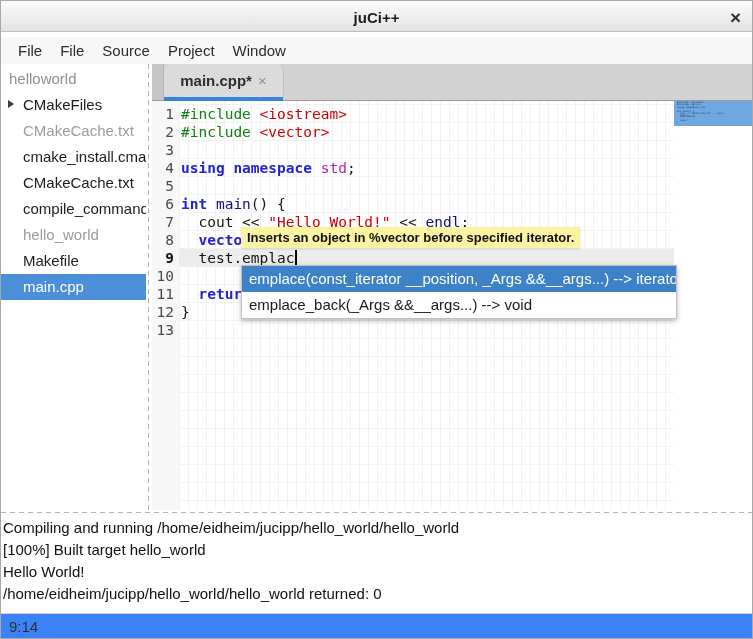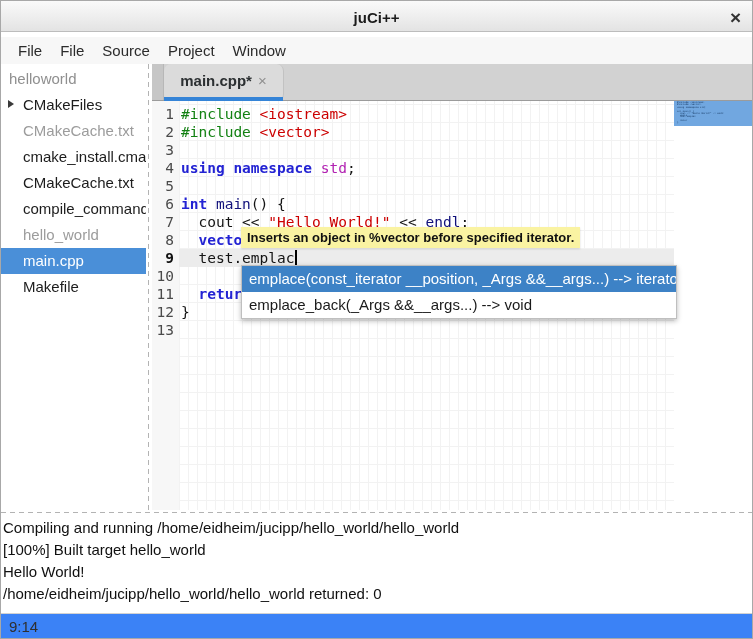--- a/index.html
+++ b/index.html
@@ -125,22 +125,22 @@
   <div class="main">
 
     <div class="sidebar">
       <div class="sb-row sb-header">helloworld</div>
     <div class="sb-row"><span class="tri"></span><span>CMakeFiles</span></div>
         <div class="sb-row muted"><span>CMakeCache.txt</span></div>
         <div class="sb-row"><span>cmake_install.cmake</span></div>
         <div class="sb-row"><span>CMakeCache.txt</span></div>
         <div class="sb-row"><span>compile_commands.</span></div>
         <div class="sb-row muted"><span>hello_world</span></div>
+        <div class="sb-row"><span>Makefile</span></div>
         <div class="sb-row selected"><span>main.cpp</span></div>
-        <div class="sb-row"><span>Makefile</span></div>
       </div>
 
     <div class="vsep"></div>
 
     <div class="editorpane">
 
       <div class="tabbar">
         <div class="prestrip"></div>
         <div class="tab">
           <span class="tab-label">main.cpp*</span><span class="tab-close">×</span>

